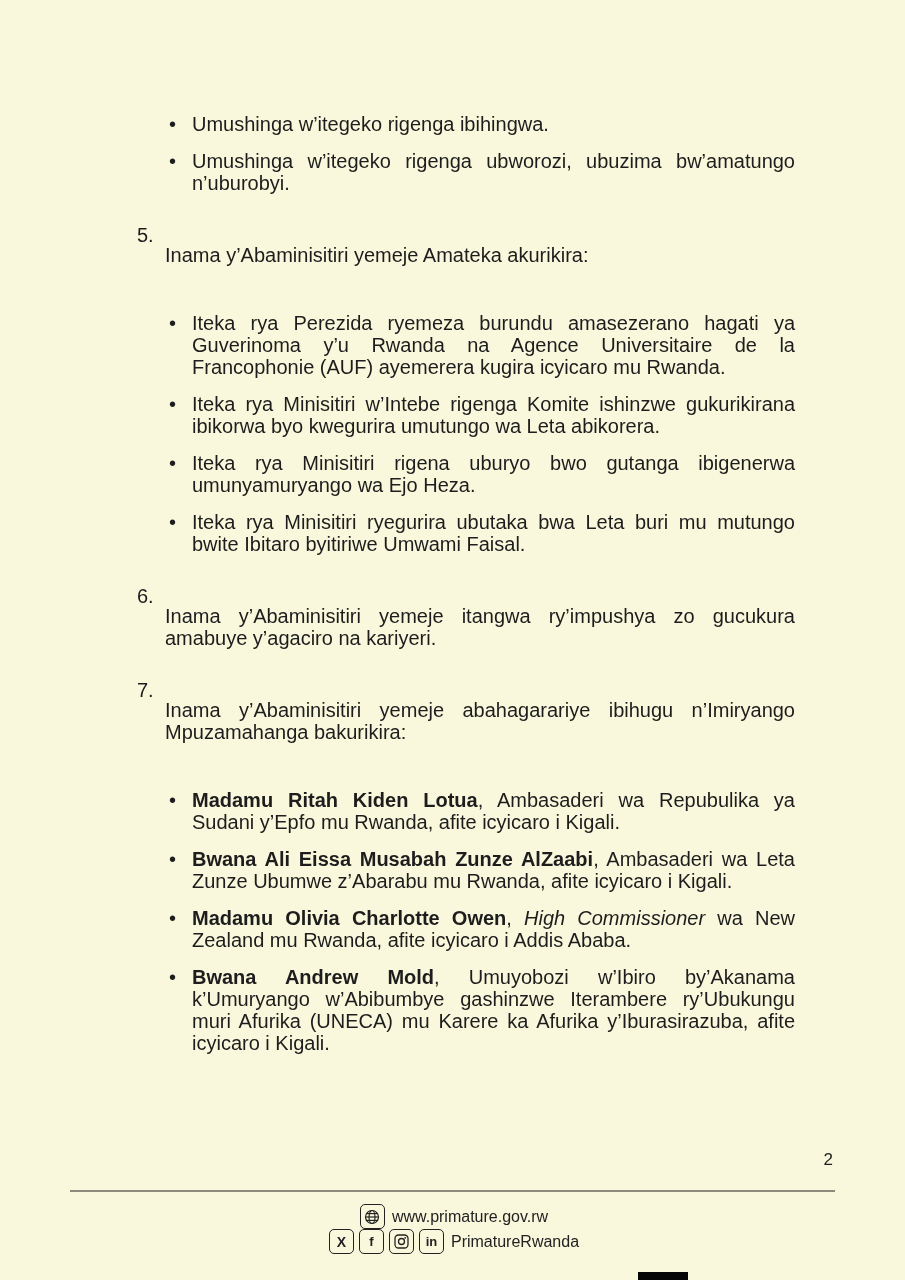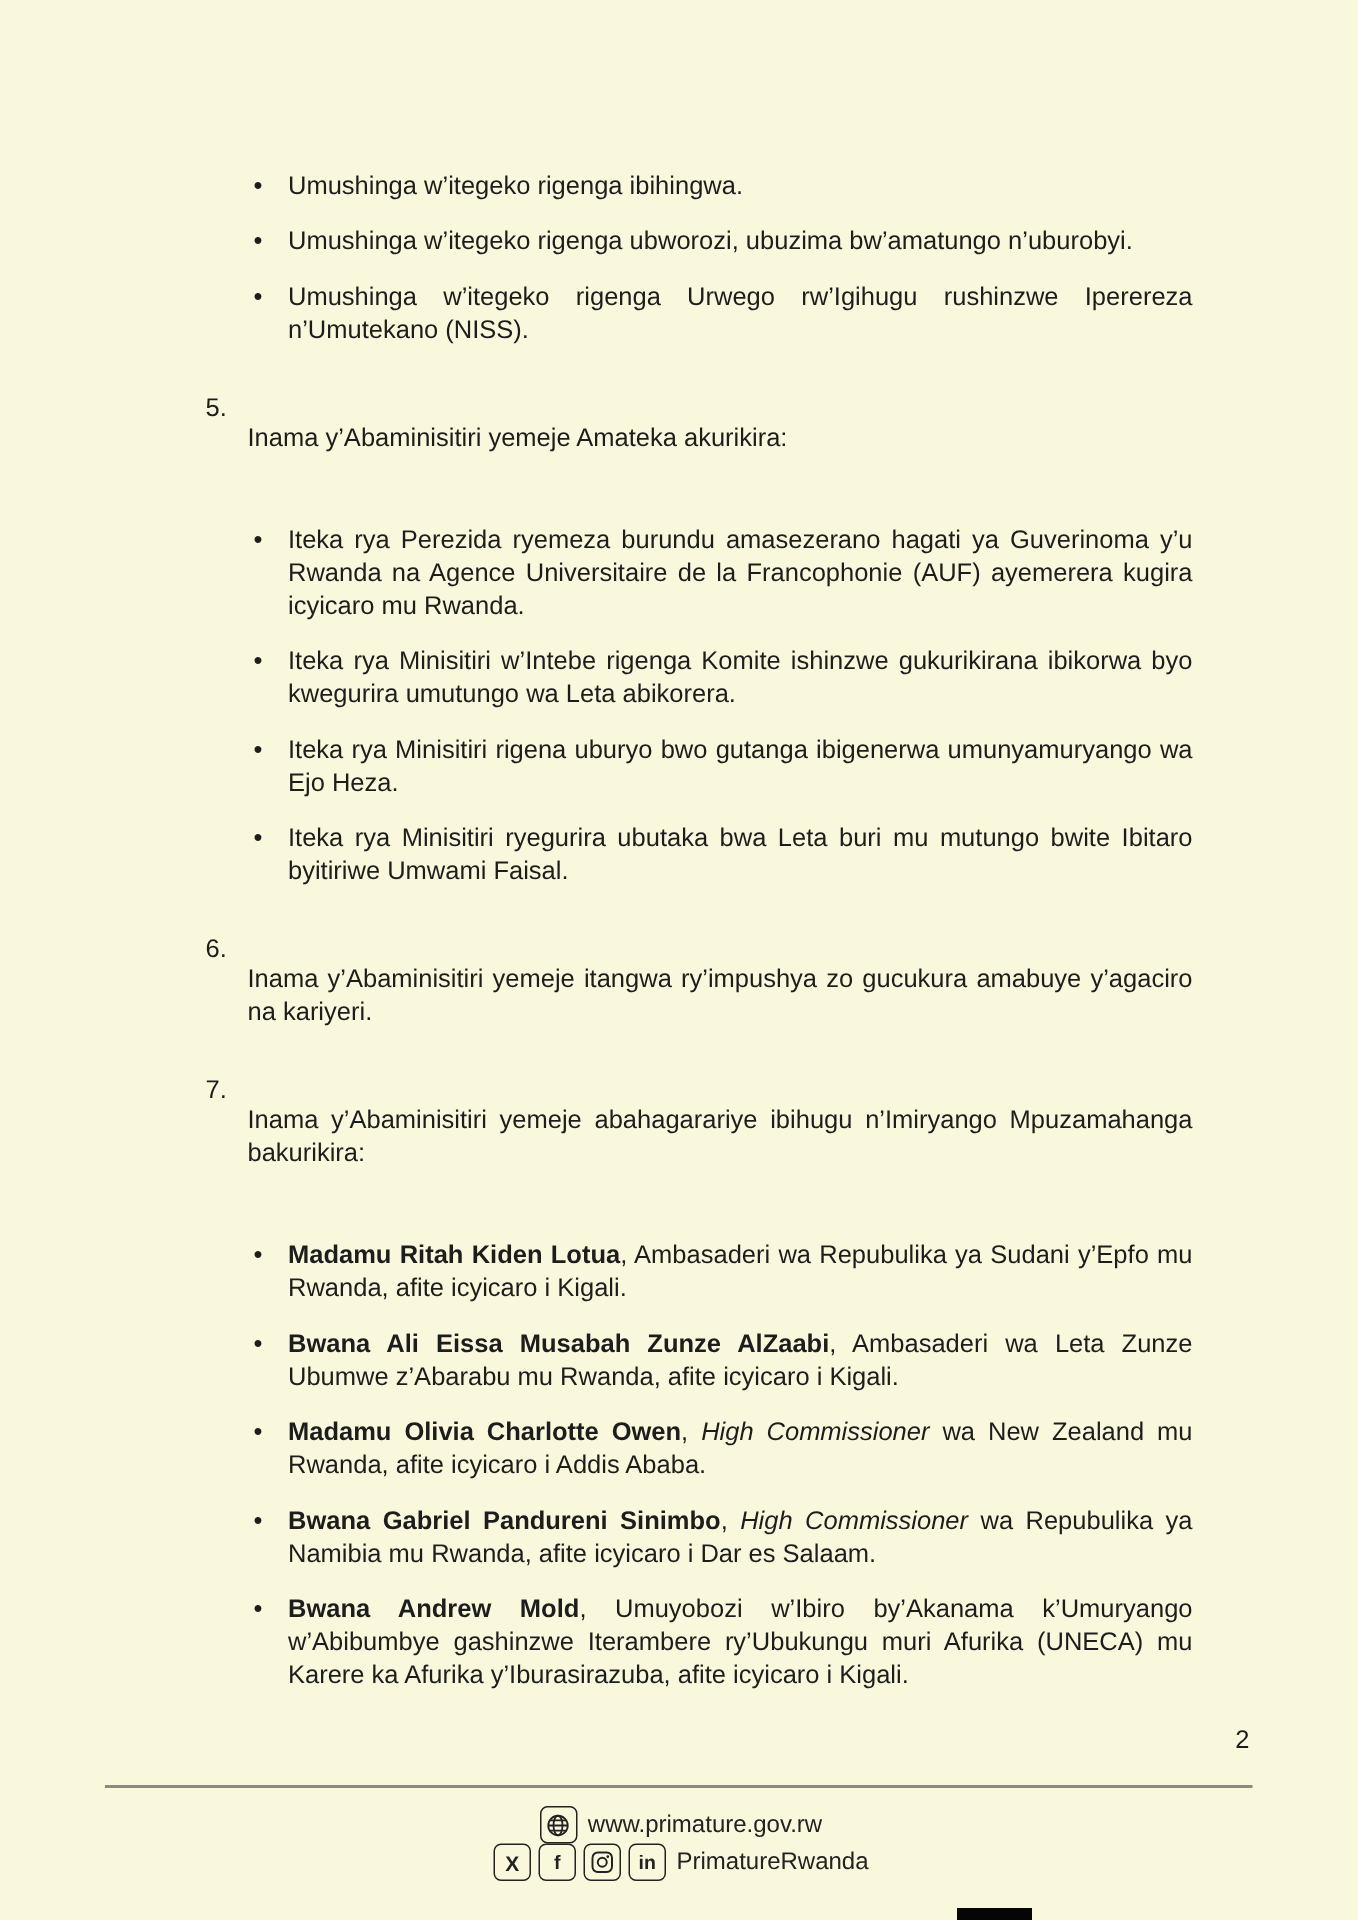--- a/index.html
+++ b/index.html
@@ -13,21 +13,21 @@
     background: #FAF8DC;
     color: #1d1d1d;
     overflow: hidden;
   }
 
   .content {
     position: absolute;
     left: 137px;
     top: 113px;
     width: 658px;
-    font-size: 17px;
+    font-size: 20px;
     line-height: 22px;
   }
 
   ul.bullets { list-style: none; padding-left: 30px; margin-top: 46px; }
   ul.bullets.first { margin-top: 0; }
   ul.bullets li { position: relative; padding-left: 25px; text-align: justify; text-align-last: left; }
   ul.bullets li::before { content: "\2022"; position: absolute; left: 2px; top: 0; }
   ul.bullets li + li { margin-top: 15px; }
 
   .num-item { display: flex; margin-top: 30px; }
@@ -91,21 +91,20 @@
 </head>
 <body>
 
 <div class="page">
 
   <div class="content">
 
     <ul class="bullets first">
         <li><span>Umushinga w’itegeko rigenga ibihingwa.</span></li>
         <li><span>Umushinga w’itegeko rigenga ubworozi, ubuzima bw’amatungo n’uburobyi.</span></li>
-        <li><span>Umushinga w’itegeko rigenga Urwego rw’Igihugu rushinzwe Iperereza n’Umutekano (NISS).</span></li>
       </ul>
 
     <div class="num-item">
       <span class="num">5.</span>
       <p class="num-text">Inama y’Abaminisitiri yemeje Amateka akurikira:</p>
     </div>
 
     <ul class="bullets">
         <li><span>Iteka rya Perezida ryemeza burundu amasezerano hagati ya Guverinoma y’u Rwanda na Agence Universitaire de la Francophonie (AUF) ayemerera kugira icyicaro mu Rwanda.</span></li>
         <li><span>Iteka rya Minisitiri w’Intebe rigenga Komite ishinzwe gukurikirana ibikorwa byo kwegurira umutungo wa Leta abikorera.</span></li>
@@ -120,21 +119,20 @@
 
     <div class="num-item">
       <span class="num">7.</span>
       <p class="num-text">Inama y’Abaminisitiri yemeje abahagarariye ibihugu n’Imiryango Mpuzamahanga bakurikira:</p>
     </div>
 
     <ul class="bullets">
         <li><span style="font-weight: bold;">Madamu Ritah Kiden Lotua</span><span>, Ambasaderi wa Repubulika ya Sudani y’Epfo mu Rwanda, afite icyicaro i Kigali.</span></li>
         <li><span style="font-weight: bold;">Bwana Ali Eissa Musabah Zunze AlZaabi</span><span>, Ambasaderi wa Leta Zunze Ubumwe z’Abarabu mu Rwanda, afite icyicaro i Kigali.</span></li>
         <li><span style="font-weight: bold;">Madamu Olivia Charlotte Owen</span><span>, </span><span style="font-style: italic;">High Commissioner</span><span> wa New Zealand mu Rwanda, afite icyicaro i Addis Ababa.</span></li>
-        <li><span style="font-weight: bold;">Bwana Gabriel Pandureni Sinimbo</span><span>, </span><span style="font-style: italic;">High Commissioner</span><span> wa Repubulika ya Namibia mu Rwanda, afite icyicaro i Dar es Salaam.</span></li>
         <li><span style="font-weight: bold;">Bwana Andrew Mold</span><span>, Umuyobozi w’Ibiro by’Akanama k’Umuryango w’Abibumbye gashinzwe Iterambere ry’Ubukungu muri Afurika (UNECA) mu Karere ka Afurika y’Iburasirazuba, afite icyicaro i Kigali.</span></li>
       </ul>
 
   </div>
 
   <div class="page-number">2</div>
 
   <div class="footer-line"></div>
 
   <div class="footer">

